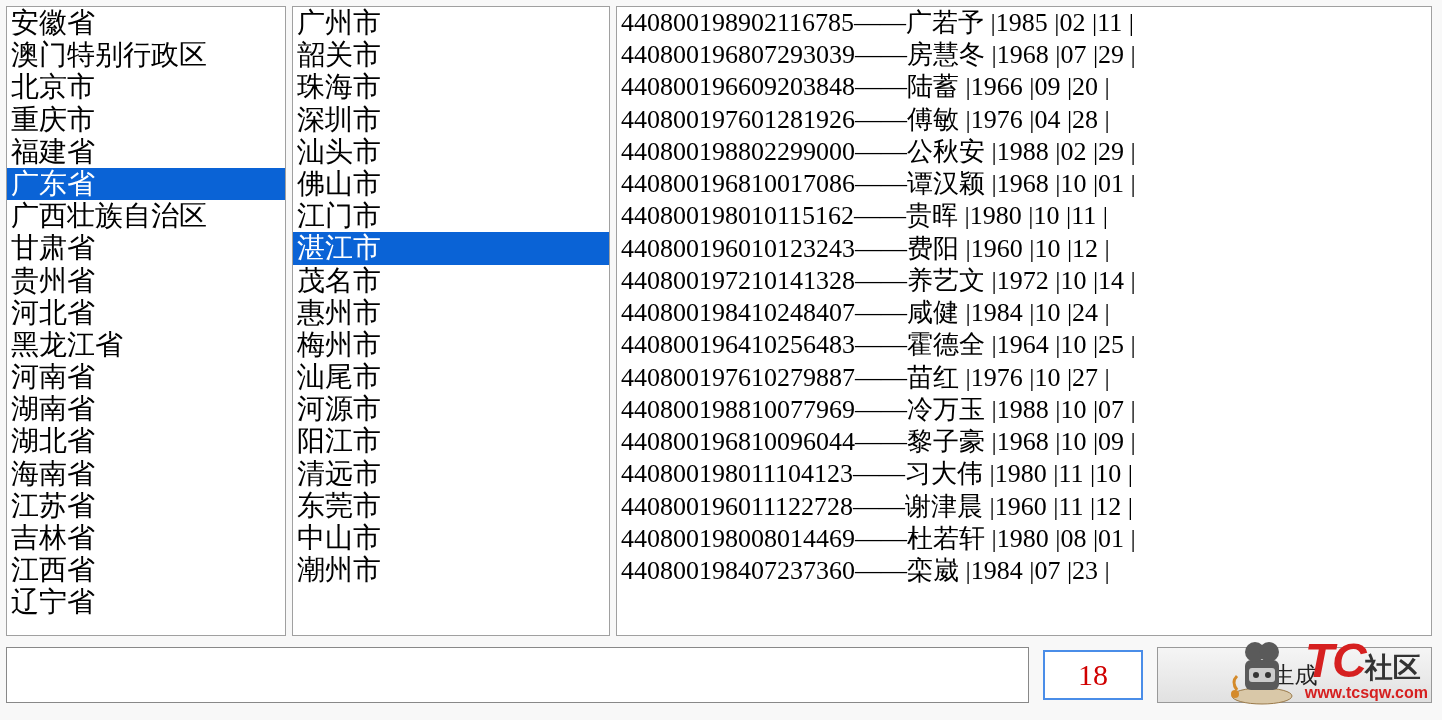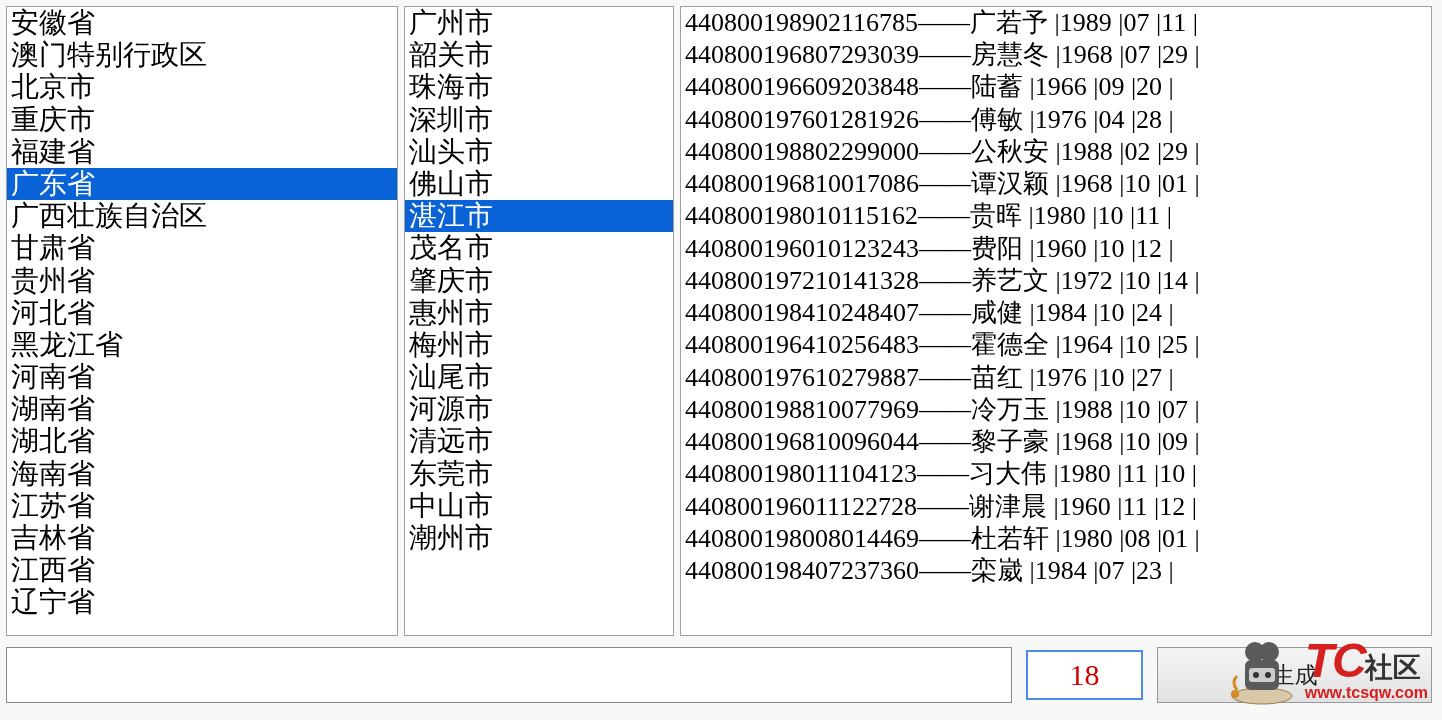--- a/index.html
+++ b/index.html
@@ -18,24 +18,24 @@
     height: 638px;
   }
   .listbox {
     border: 1px solid #a0a0a0;
     background: #ffffff;
     overflow-y: scroll;
     overflow-x: hidden;
     line-height: 1.15;
   }
   .province-list {
-    width: 392px;
+    width: 280px;
   }
   .city-list {
-    width: 270px;
+    width: 318px;
   }
   .result-list {
     flex: 1;
     font-size: 26px;
     line-height: 1.24;
   }
   .list-item {
     padding: 0 4px;
     white-space: nowrap;
     cursor: default;
@@ -61,21 +61,21 @@
   .text-input {
     flex: 1;
     height: 56px;
     border: 1px solid #888;
     background: #fff;
     padding: 4px 8px;
     font-size: 24px;
     font-family: inherit;
   }
   .count-input {
-    width: 117px;
+    width: 100px;
     height: 50px;
     border: 2px solid #4a8de8;
     background: #fff;
     text-align: center;
     font-size: 30px;
     color: #d00000;
     font-family: inherit;
     font-weight: normal;
   }
   .gen-button {
@@ -167,35 +167,36 @@
       <div class="list-item">辽宁省</div>
     </div>
 
   <div class="listbox city-list" id="city-list">
       <div class="list-item">广州市</div>
       <div class="list-item">韶关市</div>
       <div class="list-item">珠海市</div>
       <div class="list-item">深圳市</div>
       <div class="list-item">汕头市</div>
       <div class="list-item">佛山市</div>
+      <div class="list-item">江门市</div>
       <div class="list-item selected">湛江市</div>
       <div class="list-item">茂名市</div>
-      <div class="list-item">肇庆市</div>
       <div class="list-item">惠州市</div>
       <div class="list-item">梅州市</div>
       <div class="list-item">汕尾市</div>
       <div class="list-item">河源市</div>
+      <div class="list-item">阳江市</div>
       <div class="list-item">清远市</div>
       <div class="list-item">东莞市</div>
       <div class="list-item">中山市</div>
       <div class="list-item">潮州市</div>
     </div>
 
   <div class="listbox result-list" id="result-list">
-      <div class="result-item">440800198902116785——广若予 |1989 |07 |11 |</div>
+      <div class="result-item">440800198902116785——广若予 |1985 |02 |11 |</div>
       <div class="result-item">440800196807293039——房慧冬 |1968 |07 |29 |</div>
       <div class="result-item">440800196609203848——陆蓄 |1966 |09 |20 |</div>
       <div class="result-item">440800197601281926——傅敏 |1976 |04 |28 |</div>
       <div class="result-item">440800198802299000——公秋安 |1988 |02 |29 |</div>
       <div class="result-item">440800196810017086——谭汉颖 |1968 |10 |01 |</div>
       <div class="result-item">440800198010115162——贵晖 |1980 |10 |11 |</div>
       <div class="result-item">440800196010123243——费阳 |1960 |10 |12 |</div>
       <div class="result-item">440800197210141328——养艺文 |1972 |10 |14 |</div>
       <div class="result-item">440800198410248407——咸健 |1984 |10 |24 |</div>
       <div class="result-item">440800196410256483——霍德全 |1964 |10 |25 |</div>

